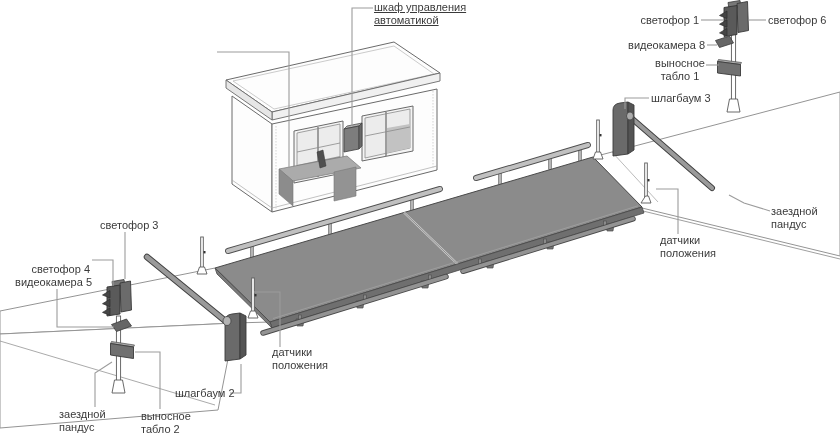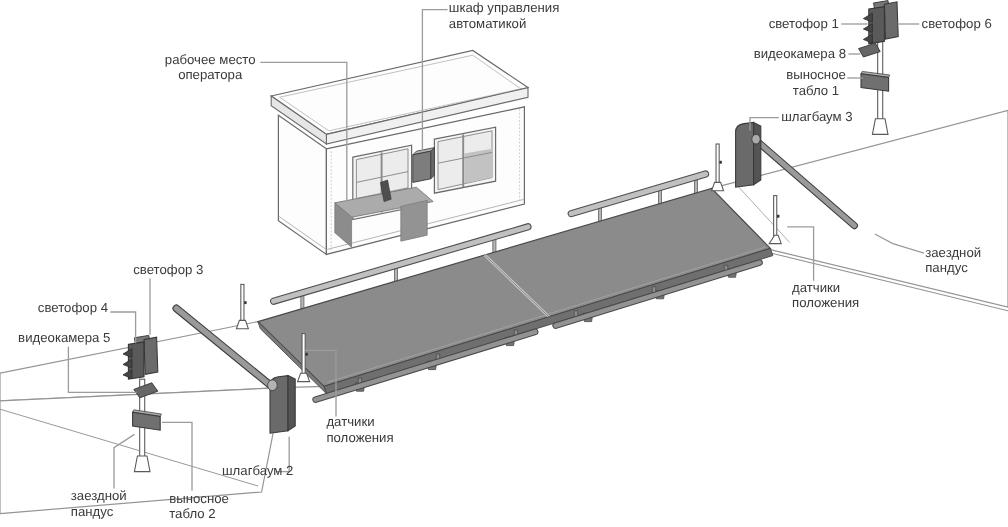--- a/index.html
+++ b/index.html
@@ -6,21 +6,21 @@
     --c-platform-top:#8b8b8b; --c-platform-side:#6f6f6f; --c-equipment-dark:#636363;
     --c-rail-light:#c0c0c0; --c-outline:#3f3f3f; --c-ground-line:#949494;
     --c-leader-line:#9c9c9c; --c-label-text:#3a3a3a; --c-background:#ffffff;
   }
   html,body{margin:0;padding:0;background:#fff;}
   #stage{position:relative;width:840px;height:439px;background:var(--c-background);
          font-family:"Liberation Sans", sans-serif;overflow:hidden;}
   #scene{position:absolute;left:0;top:0;}
   .label{position:absolute;font-size:11px;line-height:12.5px;color:var(--c-label-text);
          white-space:pre-line;}
-  .r{text-align:center;}
+  .r{text-align:left;}
   .c{text-align:center;}
   .ground{fill:var(--c-background);stroke:var(--c-ground-line);stroke-width:1;}
   .leader{stroke:var(--c-leader-line);stroke-width:1.1;fill:none;}
   .ptop{fill:var(--c-platform-top);stroke:#4a4a4a;stroke-width:1;}
   .pside{fill:var(--c-platform-side);stroke:#4a4a4a;stroke-width:0.8;}
   .white{fill:#fff;stroke:#5a5a5a;stroke-width:0.9;}
   .cabin{fill:#fdfdfd;stroke:#6a6a6a;stroke-width:1;}
 </style>
 </head>
 <body>
@@ -193,37 +193,35 @@
     <polyline class="leader" points="125,232 125,279"></polyline>
     <polyline class="leader" points="92,260 113,260 113,286"></polyline>
     <polyline class="leader" points="57,289 57,327 114,327"></polyline>
     <polyline class="leader" points="95,407 95,373 112,362"></polyline>
     <polyline class="leader" points="160,409 160,352 135,352"></polyline>
     <polyline class="leader" points="230,393 241,393 241,364"></polyline>
     <polyline class="leader" points="280,347 280,292 254,292"></polyline>
   </g>
 </svg>
 
-<div class="label" style="left:374px;top:1px;">шкаф управления
+<div class="label" style="left:374px;top:1px;text-decoration:underline;">шкаф управления
 автоматикой</div>
-<div class="label r" style="right:627px;top:44px;">рабочее место
-оператора</div>
 <div class="label r" style="right:141px;top:14px;">светофор 1</div>
 <div class="label" style="left:768px;top:14px;">светофор 6</div>
 <div class="label r" style="right:135px;top:39px;">видеокамера 8</div>
 <div class="label c" style="left:652px;top:57px;width:56px;">выносное
 табло 1</div>
 <div class="label" style="left:651px;top:92px;">шлагбаум 3</div>
 <div class="label" style="left:771px;top:205px;">заездной
 пандус</div>
 <div class="label" style="left:660px;top:234px;">датчики
 положения</div>
-<div class="label" style="left:111px;top:219px;">светофор 3</div>
-<div class="label r" style="right:750px;top:251px;">светофор 4</div>
+<div class="label" style="left:100px;top:219px;">светофор 3</div>
+<div class="label r" style="right:750px;top:263px;">светофор 4</div>
 <div class="label r" style="right:748px;top:276px;">видеокамера 5</div>
 <div class="label" style="left:59px;top:408px;">заездной
 пандус</div>
 <div class="label" style="left:141px;top:410px;">выносное
 табло 2</div>
-<div class="label" style="left:185px;top:387px;">шлагбаум 2</div>
+<div class="label" style="left:175px;top:387px;">шлагбаум 2</div>
 <div class="label" style="left:272px;top:346px;">датчики
 положения</div>
 </div>
 
 </body></html>

